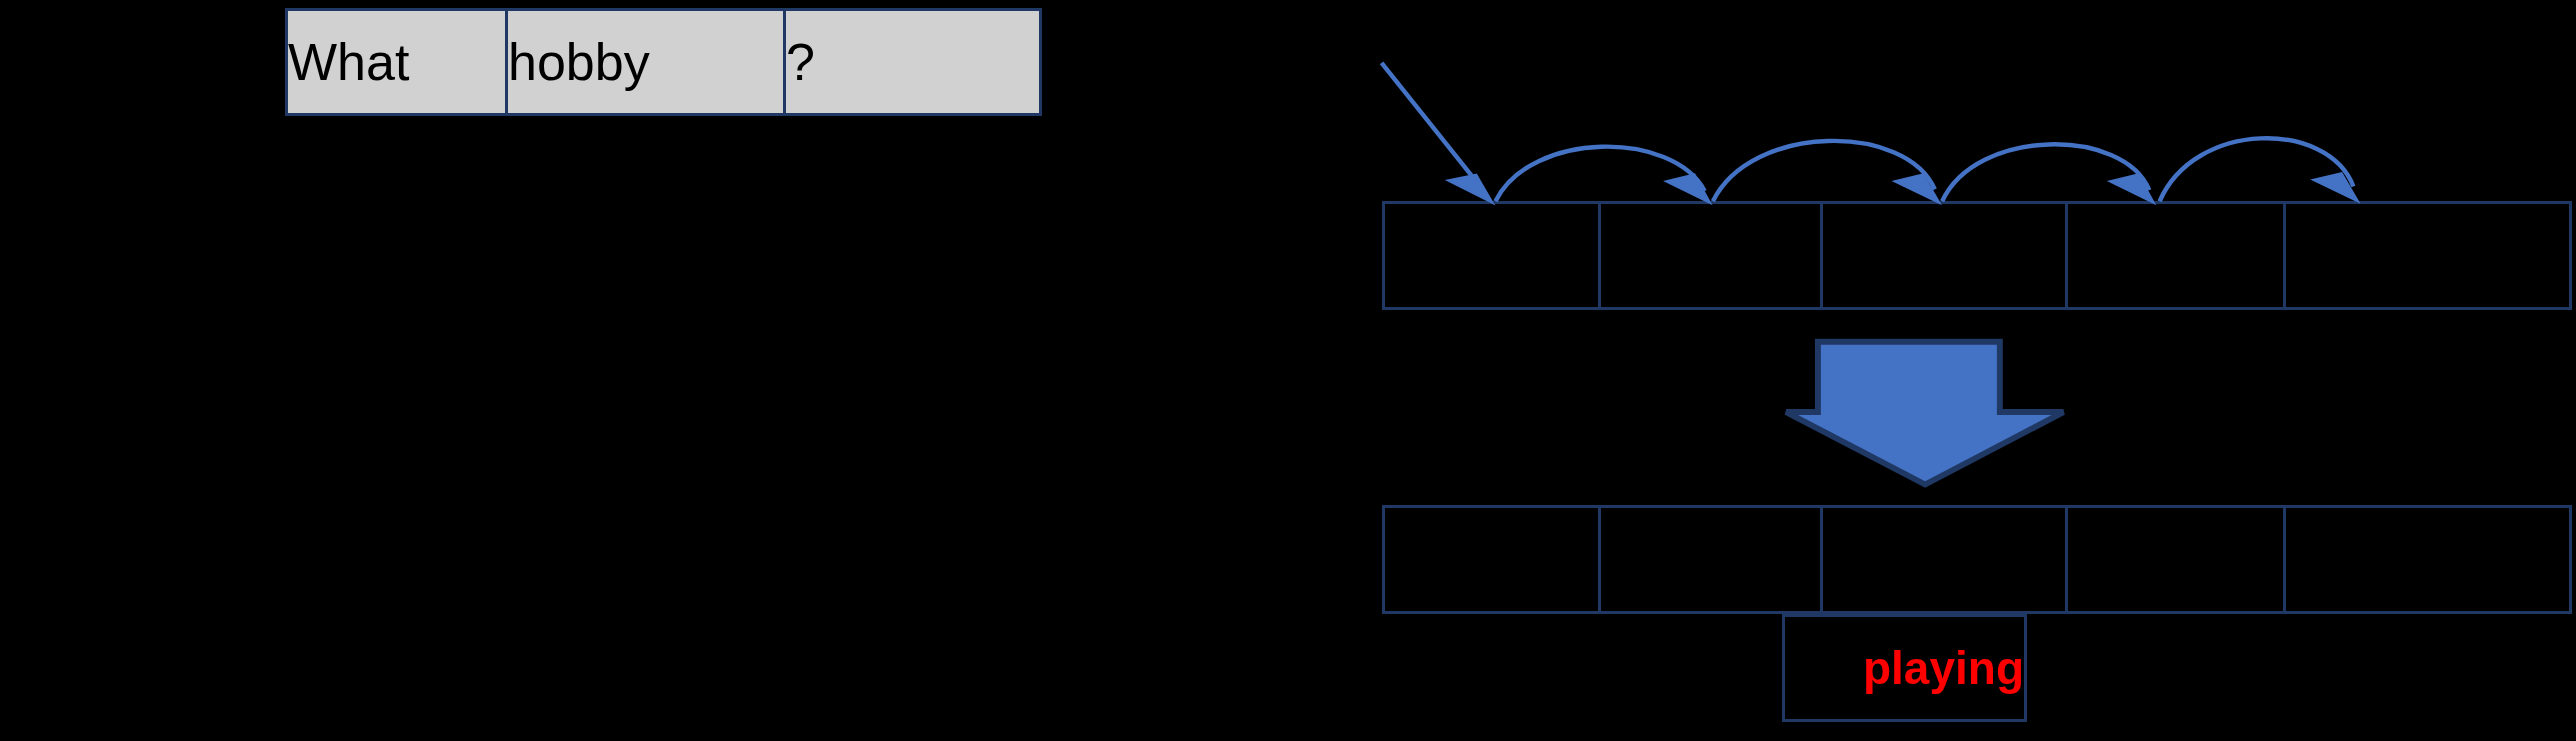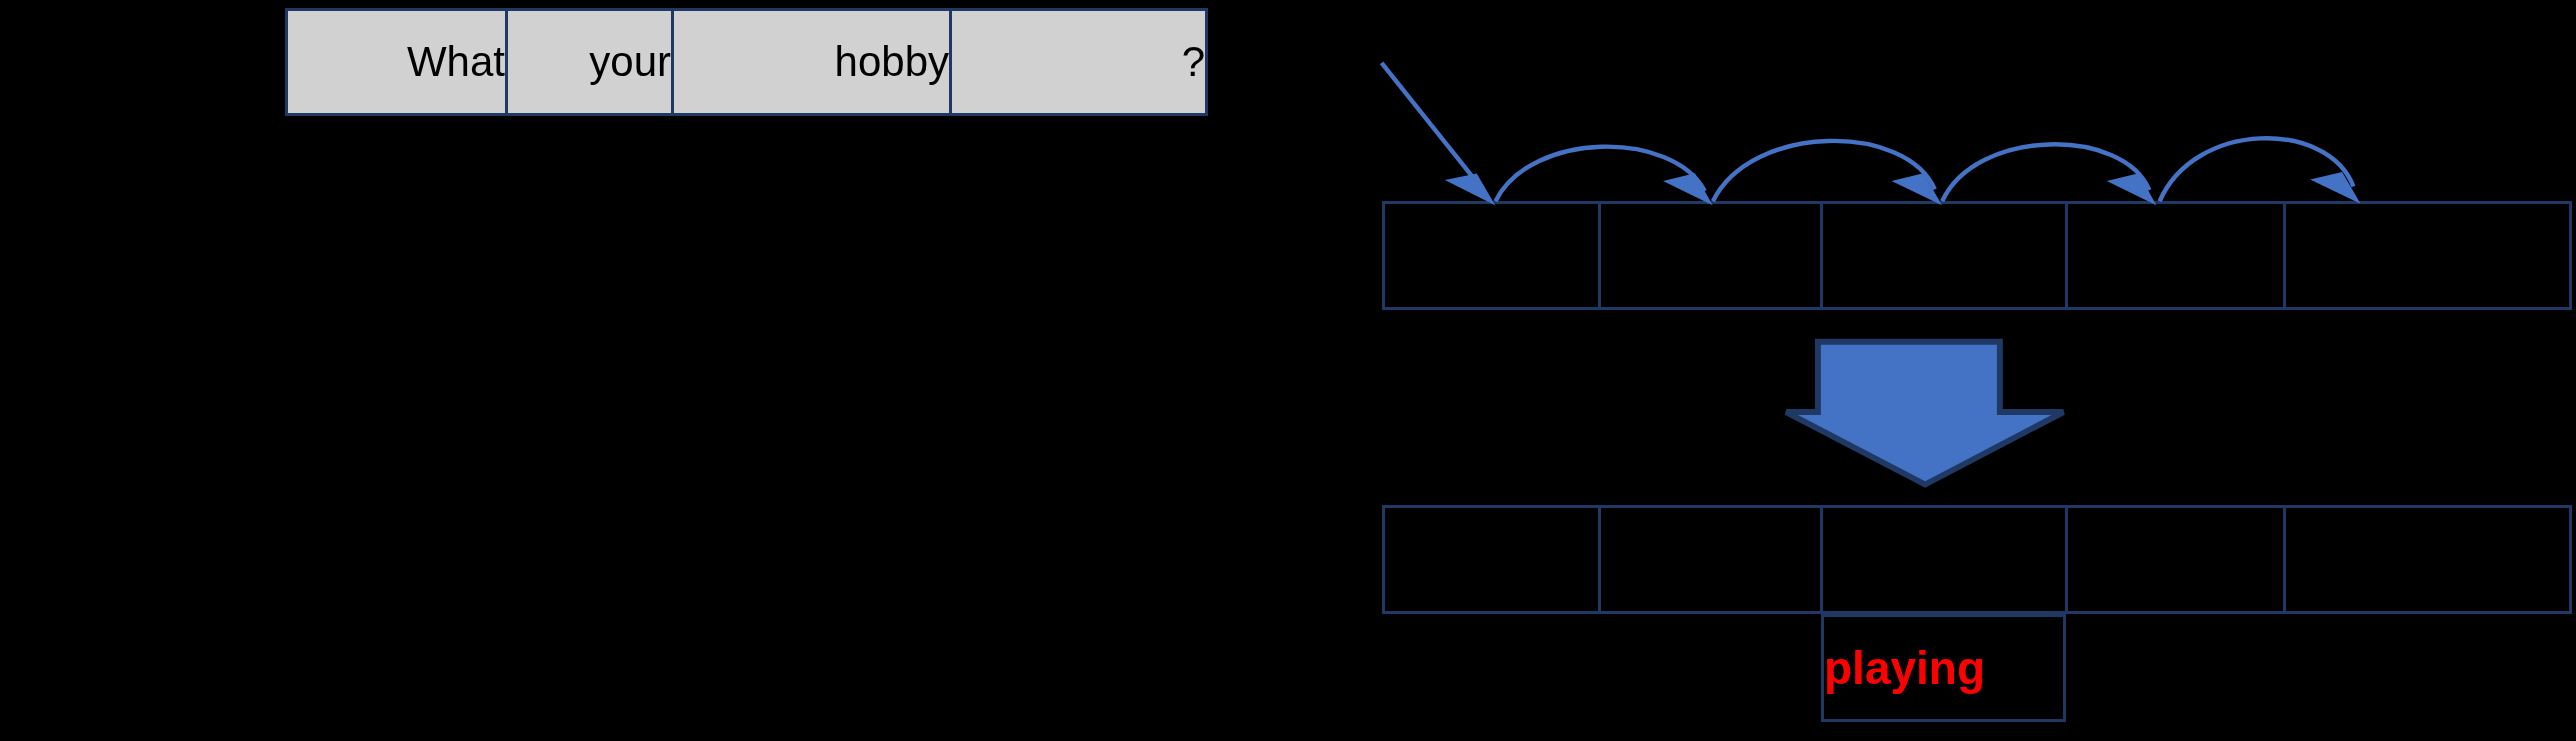--- a/index.html
+++ b/index.html
@@ -20,24 +20,24 @@
   
   .tbl {
     position: absolute;
     display: flex;
     box-sizing: border-box;
   }
   .cell {
     box-sizing: border-box;
     display: flex;
     align-items: center;
-    justify-content: flex-end;
+    justify-content: flex-start;
     border: 3px solid #1F3864;
     margin-left: -3px;
-    font-size: 42px;
+    font-size: 52px;
     line-height: 1;
     color: #000000;
     white-space: nowrap;
   }
   .cell:first-child { margin-left: 0; }
 
   
   #source-table {
     left: 285px;
     top: 8.1px;
@@ -61,30 +61,30 @@
   }
   #encoder-table .cell,
   #decoder-table .cell {
     background: transparent;
     border: 3px solid #1F3864;
   }
 
   
   #output-cell {
     position: absolute;
-    left: 1821px;
+    left: 1782px;
     top: 614px;
     width: 245px;
     height: 108px;
     box-sizing: border-box;
     border: 3.7px solid #1F3864;
     background: transparent;
     display: flex;
     align-items: center;
-    justify-content: flex-start;
+    justify-content: flex-end;
   }
   #output-cell .out-word {
     color: #FF0000;
     font-size: 46px;
     font-weight: bold;
     line-height: 1;
     white-space: nowrap;
   }
 
   
@@ -98,23 +98,20 @@
   }
 </style>
 </head>
 <body>
 
 <div id="stage">
 
   <div class="tbl" id="source-table">
     <div class="cell" style="width:223px">
       <span>What</span>
-    </div>
-    <div class="cell" style="width:169px">
-      <span>your</span>
     </div>
     <div class="cell" style="width:281px">
       <span>hobby</span>
     </div>
     <div class="cell" style="width:259px">
       <span>?</span>
     </div>
   </div>
 
   <div class="tbl" id="encoder-table">

